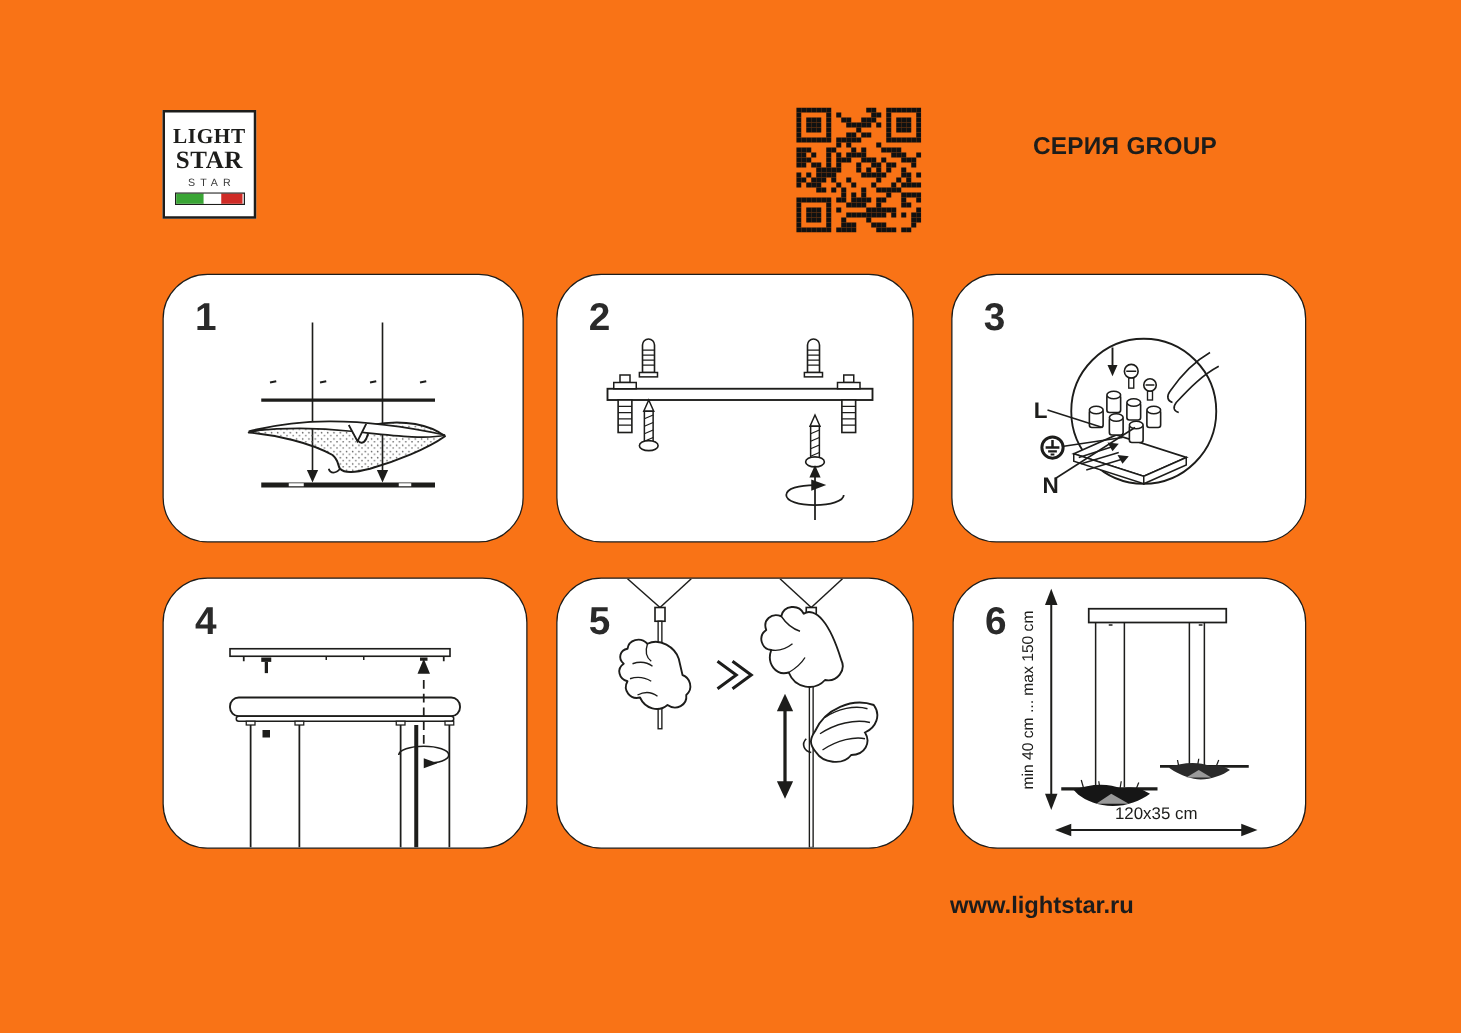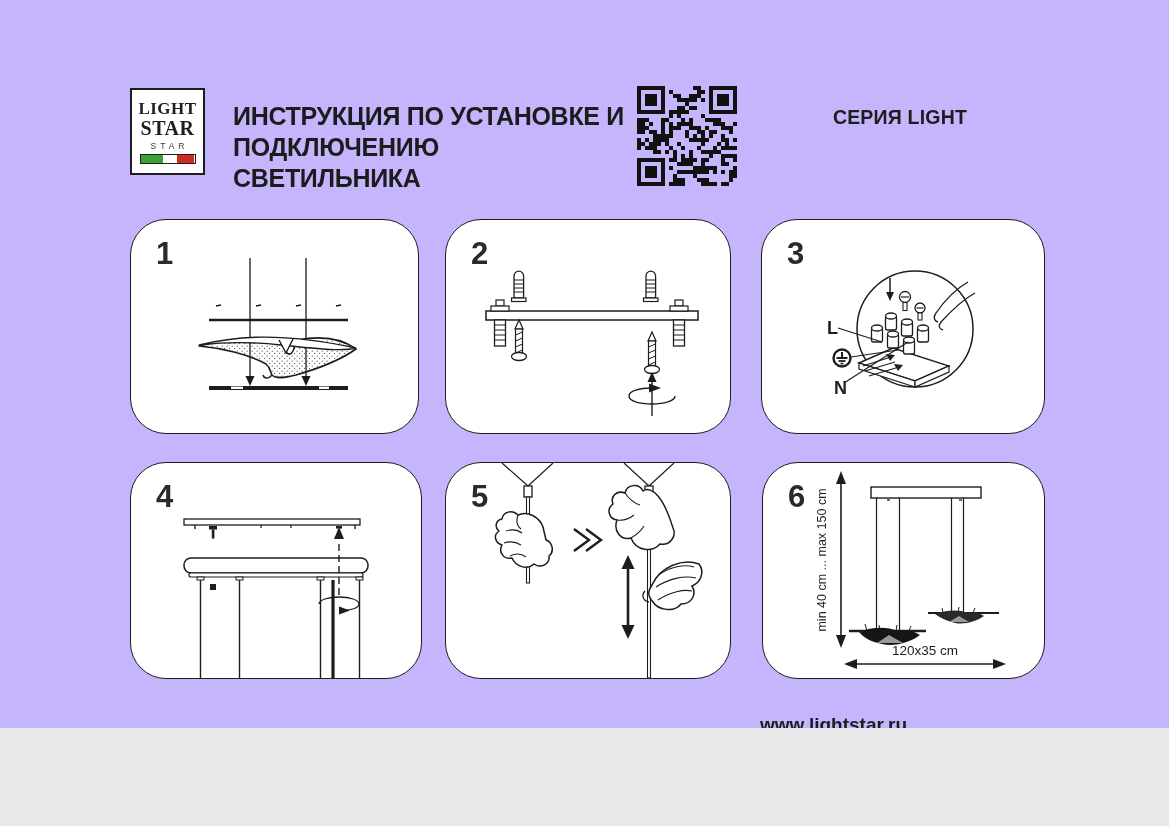--- a/index.html
+++ b/index.html
@@ -1,17 +1,17 @@
 <!DOCTYPE html>
 <html><head>
 <meta charset="utf-8">
 <style>
   html,body{margin:0;padding:0;background:#e8e8e8;}
   .page{
-    position:relative;width:1169px;height:728px;background:#c4b5fd;
+    position:relative;width:1169px;height:826px;background:#f97316;
     font-family:"Liberation Sans",sans-serif;color:#1d1d1b;overflow:hidden;
   }
   
   .logo-box{
     position:absolute;left:130px;top:88px;width:71px;height:83px;
     border:2px solid #1d1d1b;display:flex;flex-direction:column;
     align-items:center;justify-content:center;background:#fff;
   }
   .logo-l1{font-family:"Liberation Serif",serif;font-weight:bold;font-size:17px;line-height:18px;letter-spacing:.5px;}
   .logo-l2{font-family:"Liberation Serif",serif;font-weight:bold;font-size:20px;line-height:20px;letter-spacing:.5px;}
@@ -59,24 +59,20 @@
     <div class="logo-l1">LIGHT</div>
     <div class="logo-l2">STAR</div>
     <div class="logo-l3">STAR</div>
     <div class="logo-flag">
       <div class="g"></div>
         <div class="w"></div>
         <div class="r"></div>
     </div>
   </div>
 
-  <div class="doc-title">
-    <div>ИНСТРУКЦИЯ ПО УСТАНОВКЕ И</div>
-    <div>ПОДКЛЮЧЕНИЮ СВЕТИЛЬНИКА</div>
-  </div>
 
   <svg id="qr" class="qr" viewBox="0 0 100 100">
       <rect x="0" y="0" width="4" height="4" fill="#111"></rect>
       <rect x="4" y="0" width="4" height="4" fill="#111"></rect>
       <rect x="8" y="0" width="4" height="4" fill="#111"></rect>
       <rect x="12" y="0" width="4" height="4" fill="#111"></rect>
       <rect x="16" y="0" width="4" height="4" fill="#111"></rect>
       <rect x="20" y="0" width="4" height="4" fill="#111"></rect>
       <rect x="24" y="0" width="4" height="4" fill="#111"></rect>
       <rect x="56" y="0" width="4" height="4" fill="#111"></rect>
@@ -368,21 +364,21 @@
       <rect x="44" y="96" width="4" height="4" fill="#111"></rect>
       <rect x="64" y="96" width="4" height="4" fill="#111"></rect>
       <rect x="68" y="96" width="4" height="4" fill="#111"></rect>
       <rect x="72" y="96" width="4" height="4" fill="#111"></rect>
       <rect x="76" y="96" width="4" height="4" fill="#111"></rect>
       <rect x="84" y="96" width="4" height="4" fill="#111"></rect>
       <rect x="88" y="96" width="4" height="4" fill="#111"></rect>
     </svg>
 
   <div class="series-block">
-    <div class="series-line">СЕРИЯ LIGHT</div>
+    <div class="series-line">СЕРИЯ GROUP</div>
   </div>
 
   <div class="panel" id="p1">
     <span class="num">1</span>
     <svg viewBox="0 0 287 213" width="287" height="213">
       <defs>
         <pattern id="stip" width="5" height="5" patternUnits="userSpaceOnUse">
           <circle cx="1.2" cy="1.2" r=".6" fill="#555"></circle>
             <circle cx="3.6" cy="3.4" r=".6" fill="#555"></circle>
         </pattern>

